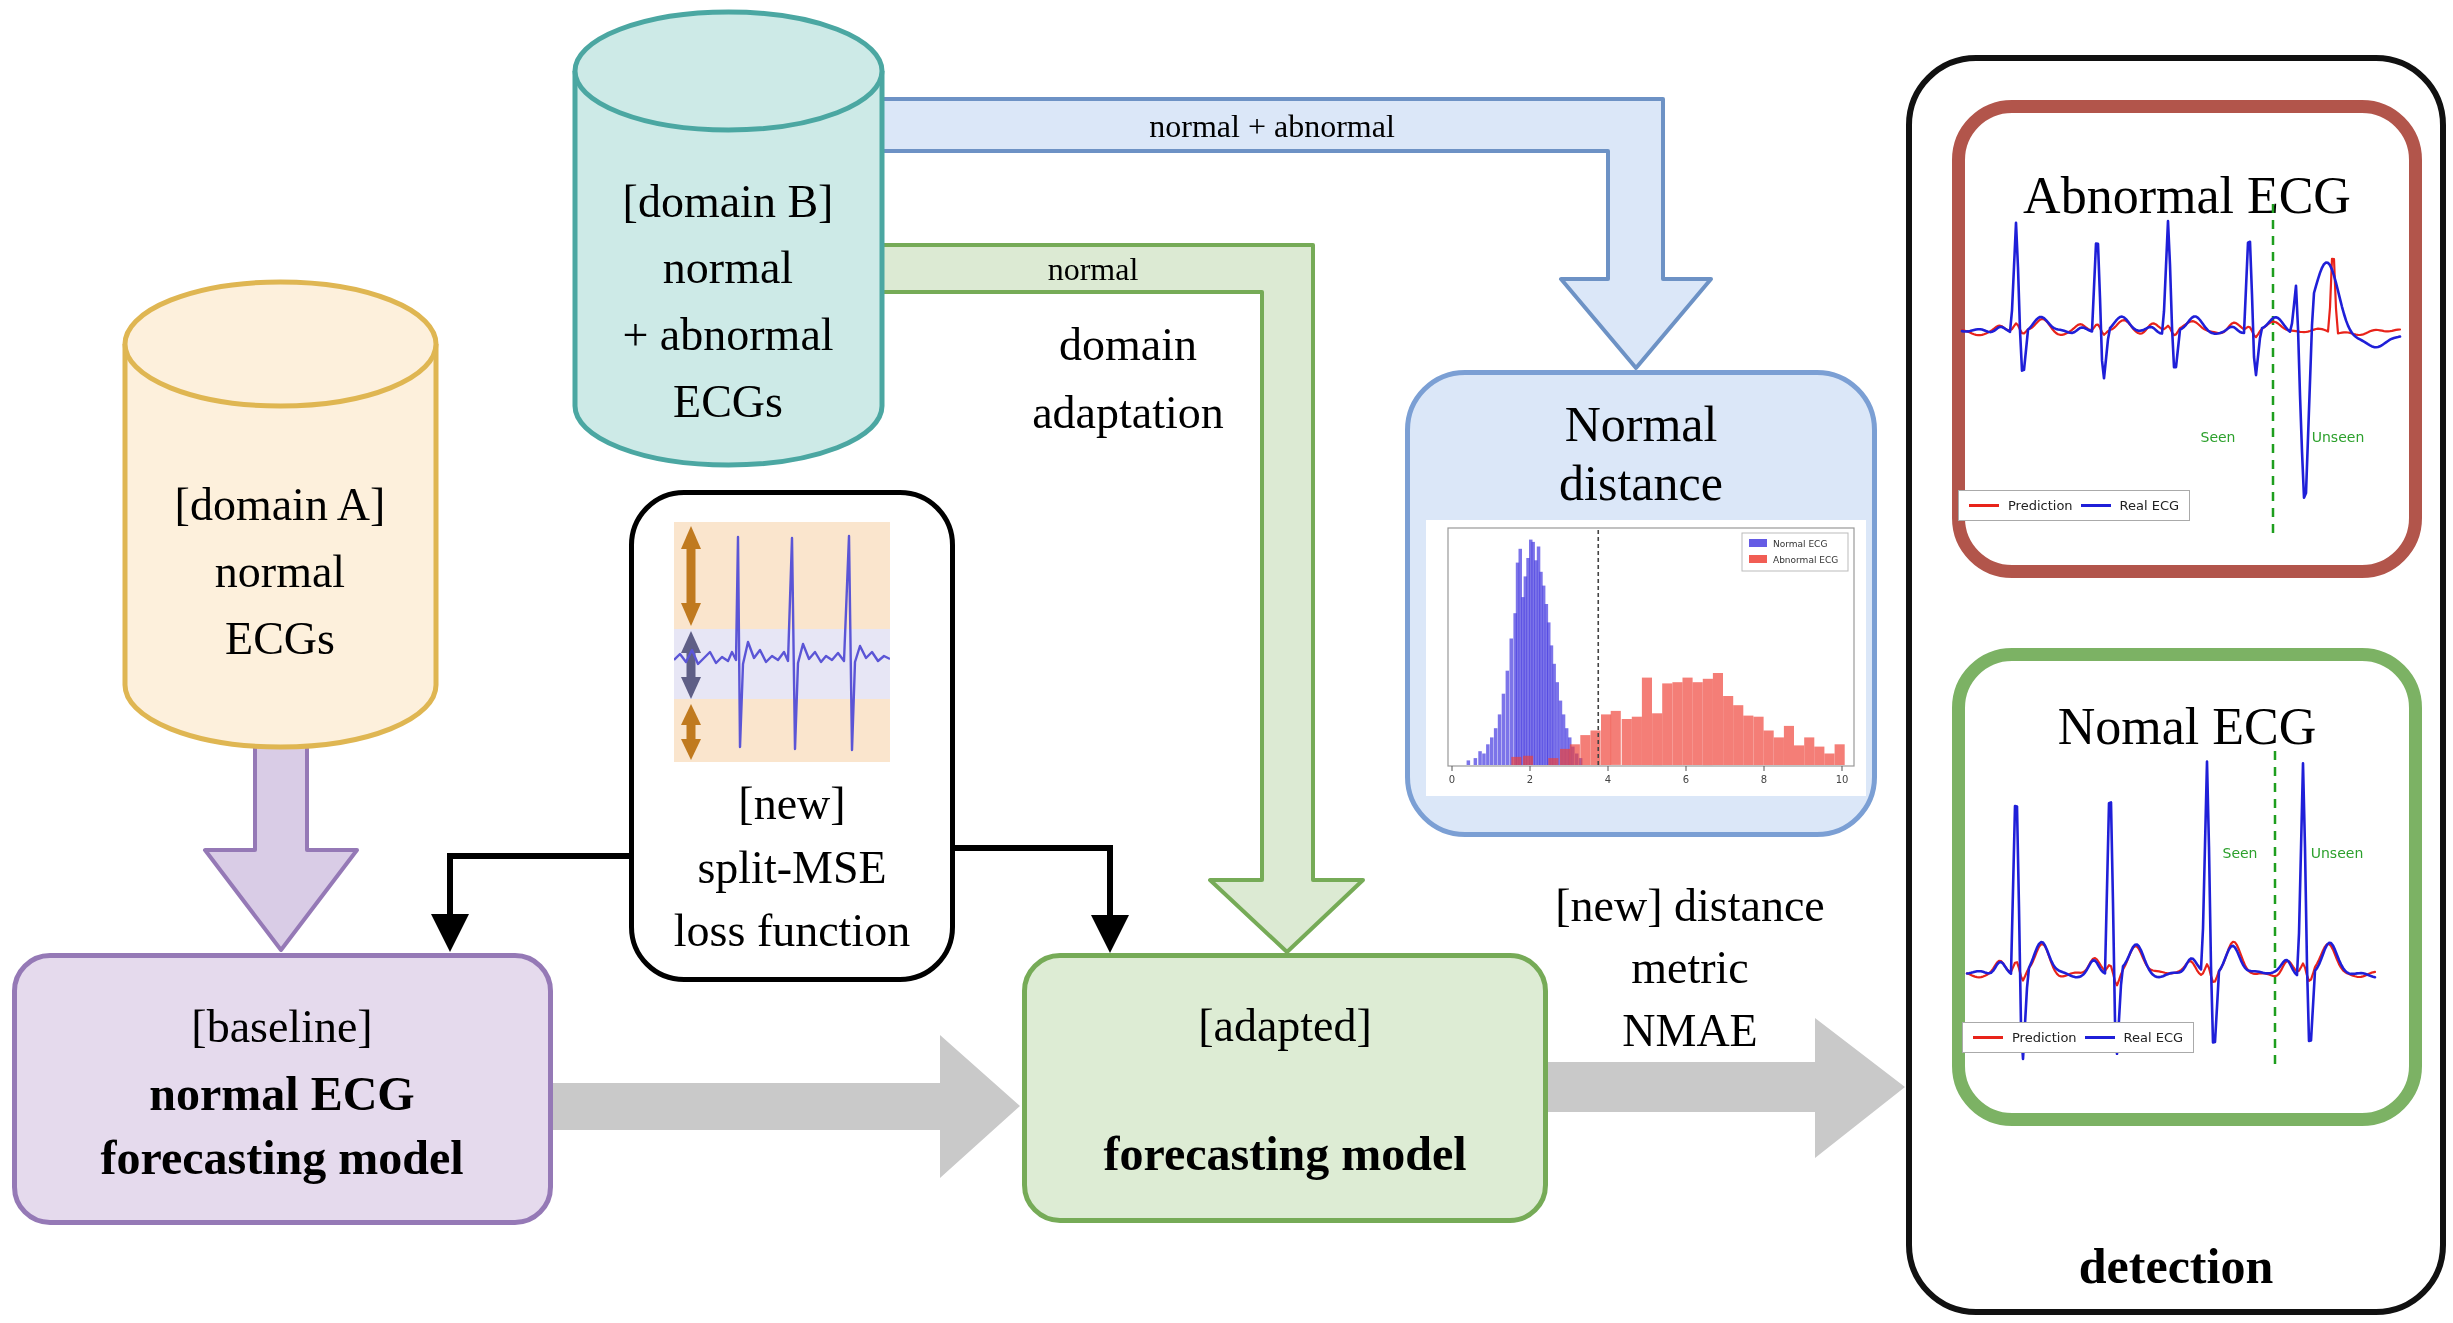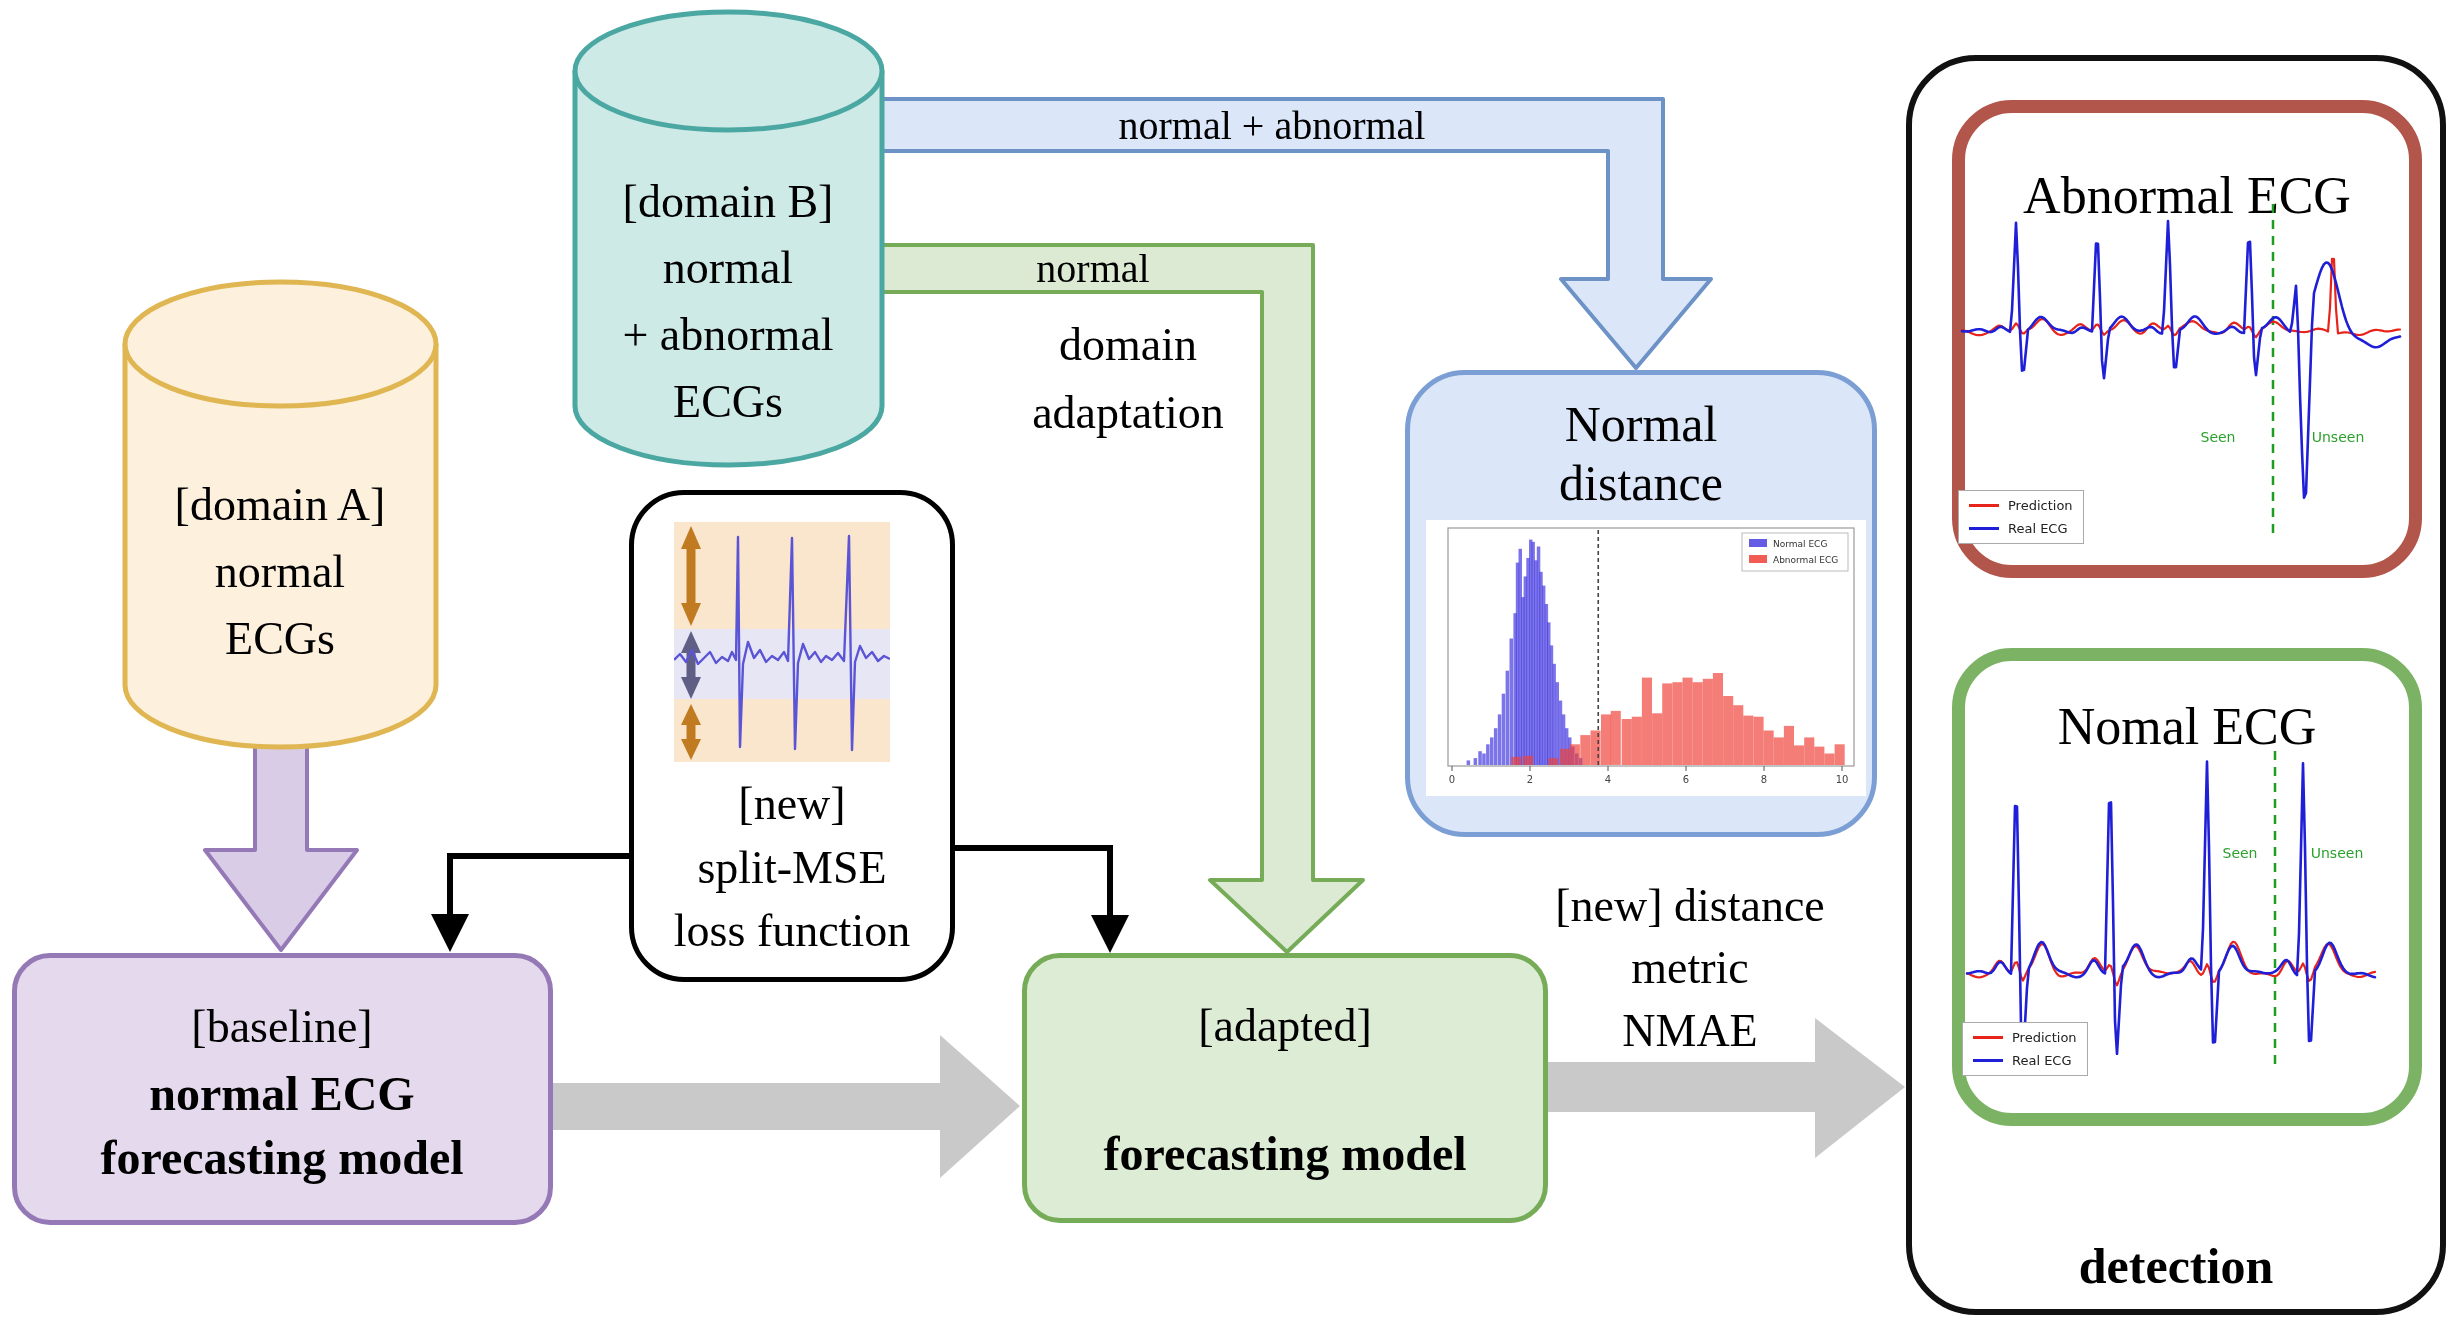--- a/index.html
+++ b/index.html
@@ -2,32 +2,32 @@
 <html><head>
 <meta charset="utf-8">
 <style>
   html,body{margin:0;padding:0;background:#fff;}
   #canvas{position:relative;width:2453px;height:1323px;background:#fff;overflow:hidden;
           font-family:"Liberation Serif",serif;}
   svg{position:absolute;left:0;top:0;}
   .abs{position:absolute;}
   .t{position:absolute;transform:translate(-50%,-50%);white-space:nowrap;color:#000;
      font-family:"Liberation Serif",serif;line-height:1;}
-  .s46{font-size:46px;} .s44{font-size:40px;} .s48{font-size:48px;} .s50{font-size:50px;} .s52{font-size:52px;}
+  .s46{font-size:46px;} .s44{font-size:32px;} .s48{font-size:48px;} .s50{font-size:50px;} .s52{font-size:52px;}
   .b{font-weight:bold;}
   .box{position:absolute;box-sizing:border-box;background:#fff;}
   #split-box{left:629px;top:490px;width:326px;height:492px;border:5px solid #000;border-radius:55px;}
   #baseline-box{left:12px;top:953px;width:541px;height:272px;border:5px solid #9579b6;border-radius:38px;background:#e5daed;}
   #adapted-box{left:1022px;top:953px;width:526px;height:270px;border:5px solid #76ab57;border-radius:38px;background:#ddecd4;}
   #anomaly-box{left:1405px;top:370px;width:472px;height:467px;border:5px solid #7b9fd4;border-radius:60px;background:#dbe7f8;}
   #outer-box{left:1906px;top:55px;width:540px;height:1260px;border:6px solid #111;border-radius:70px;background:transparent;}
   #abnormal-panel{left:1952px;top:100px;width:470px;height:478px;border:13px solid #b2554b;border-radius:60px;background:#fff;}
   #normal-panel{left:1952px;top:648px;width:470px;height:478px;border:13px solid #7cb264;border-radius:60px;background:#fff;}
   .ecg-legend{position:absolute;background:#fff;border:1px solid #aaa;padding:7px 10px;display:flex;
-              flex-direction:column;gap:8px;font-family:"DejaVu Sans",sans-serif;font-size:13px;color:#222;}
+              flex-direction:row;gap:8px;font-family:"DejaVu Sans",sans-serif;font-size:13px;color:#222;}
   .ecg-legend .row{display:flex;align-items:center;gap:9px;}
   .swatch{display:inline-block;width:30px;height:3px;}
   .swatch.red{background:#e8231a;} .swatch.blue{background:#1f1fd8;}
   .trace{fill:none;stroke-linejoin:round;stroke-linecap:round;}
   .trace.real{stroke:#1f1fd8;stroke-width:2.6;}
   .trace.pred{stroke:#e8231a;stroke-width:2.2;}
   .dash{stroke:#1e9e1e;stroke-width:2.5;stroke-dasharray:9,7;}
   .annot{fill:#2ca02c;font-family:"DejaVu Sans",sans-serif;font-size:14px;text-anchor:middle;}
   .htick{font-family:"DejaVu Sans",sans-serif;font-size:10px;fill:#444;text-anchor:middle;}
   .hleg{font-family:"DejaVu Sans",sans-serif;font-size:9px;fill:#333;}

